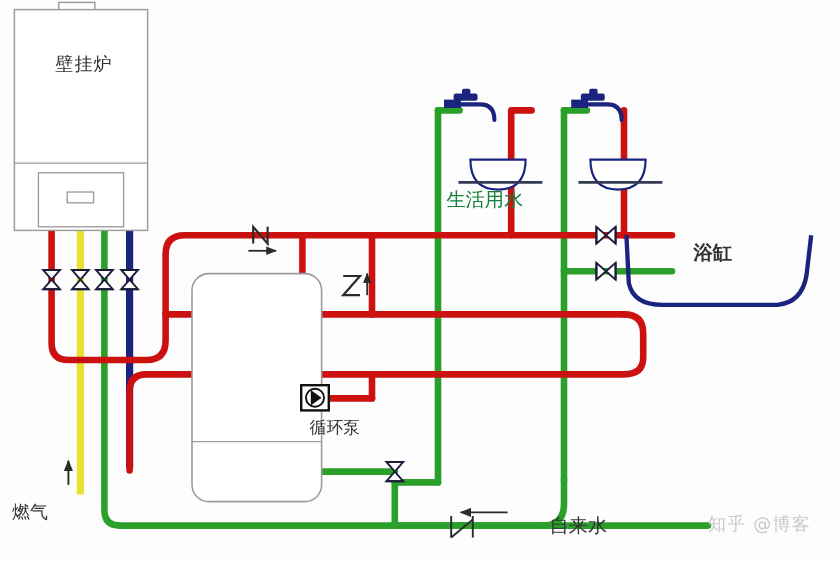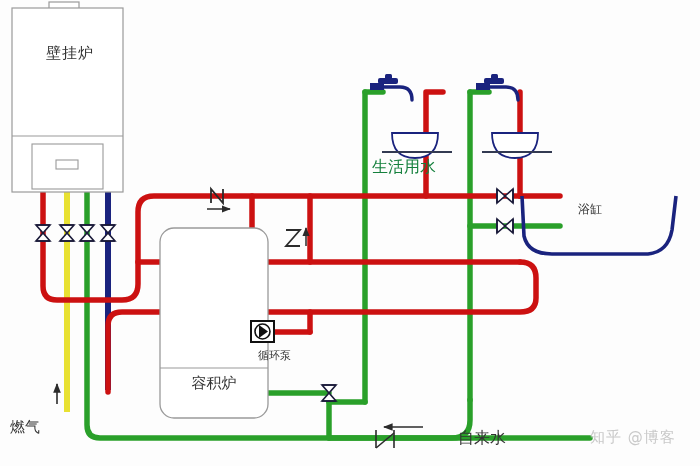--- a/index.html
+++ b/index.html
@@ -5,23 +5,23 @@
   html,body{margin:0;padding:0;background:#ffffff;}
   body{width:700px;height:470px;overflow:hidden;
        font-family:"Liberation Sans","DejaVu Sans",sans-serif;}
   #stage{position:relative;width:700px;height:466px;background:#fdfdfd;}
   #stage svg{position:absolute;left:0;top:0;}
   .lbl{position:absolute;color:#222;white-space:nowrap;}
   .cjk{font-family:"DejaVu Sans","Liberation Sans",sans-serif;}
   #boilerLabel{left:46px;top:42px;width:42px;font-size:15px;line-height:23px;
                text-align:center;letter-spacing:1px;color:#333;}
   #tankLabel{left:170px;top:374px;width:88px;font-size:15px;text-align:center;color:#333;}
-  #pumpLabel{left:258px;top:348px;font-size:11px;color:#333;}
+  #pumpLabel{left:258px;top:348px;font-size:14px;color:#333;}
   #domesticLabel{left:372px;top:157px;font-size:16px;color:#15803d;}
-  #tubLabel{left:578px;top:201px;font-size:12px;color:#333;}
+  #tubLabel{left:578px;top:201px;font-size:16px;color:#333;font-weight:bold;}
   #gasLabel{left:10px;top:394px;font-size:15px;color:#333;margin-top:24px;}
   #tapLabel{left:458px;top:428px;font-size:16px;color:#333;}
   #watermark{left:590px;top:428px;font-size:15px;color:#c9c9c9;letter-spacing:1px;}
 </style>
 </head>
 <body>
 
 <div id="stage">
 
   <svg width="700" height="470" viewBox="0 0 700 470">
@@ -177,21 +177,20 @@
       <line x1="376" y1="430" x2="376" y2="448" stroke="#2b2b2b" stroke-width="1.6"></line>
       <line x1="394" y1="430" x2="394" y2="448" stroke="#2b2b2b" stroke-width="1.6"></line>
       <path d="M376,448 L394,433" fill="none" stroke="#2b2b2b" stroke-width="1.6"></path>
     </g>
     <g>
       <line x1="423" y1="427" x2="384" y2="427" stroke="#2b2b2b" stroke-width="1.6" marker-end="url(#arrowK)"></line>
     </g>
   </svg>
 
   <div class="lbl cjk" id="boilerLabel">壁挂炉</div>
-  <div class="lbl cjk" id="tankLabel">容积炉</div>
   <div class="lbl cjk" id="pumpLabel">循环泵</div>
   <div class="lbl cjk" id="domesticLabel">生活用水</div>
   <div class="lbl cjk" id="tubLabel">浴缸</div>
   <div class="lbl cjk" id="gasLabel">燃气</div>
   <div class="lbl cjk" id="tapLabel">自来水</div>
   <div class="lbl cjk" id="watermark">知乎 @博客</div>
 
 </div>
 
 </body></html>

